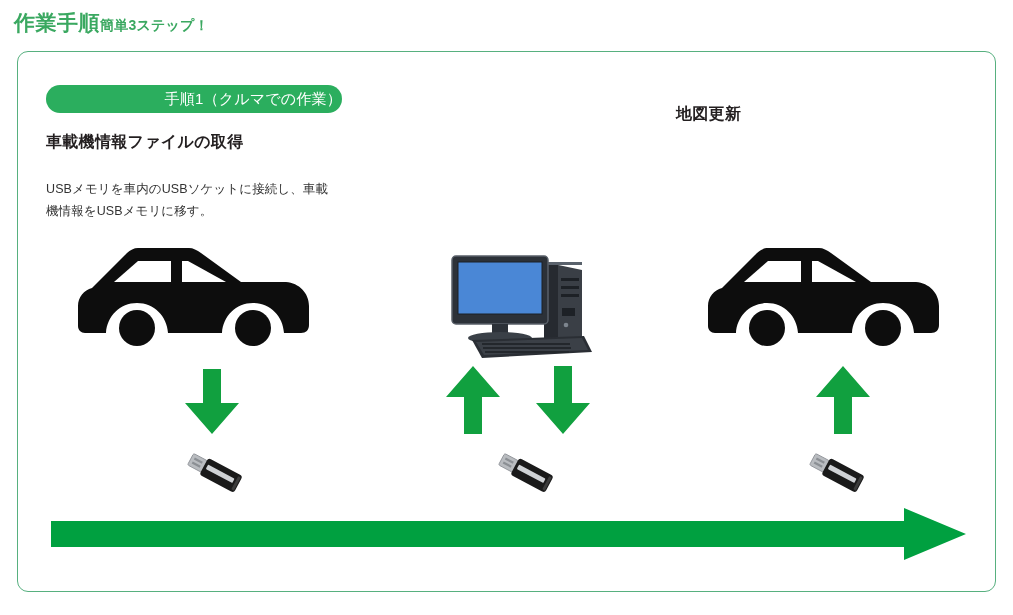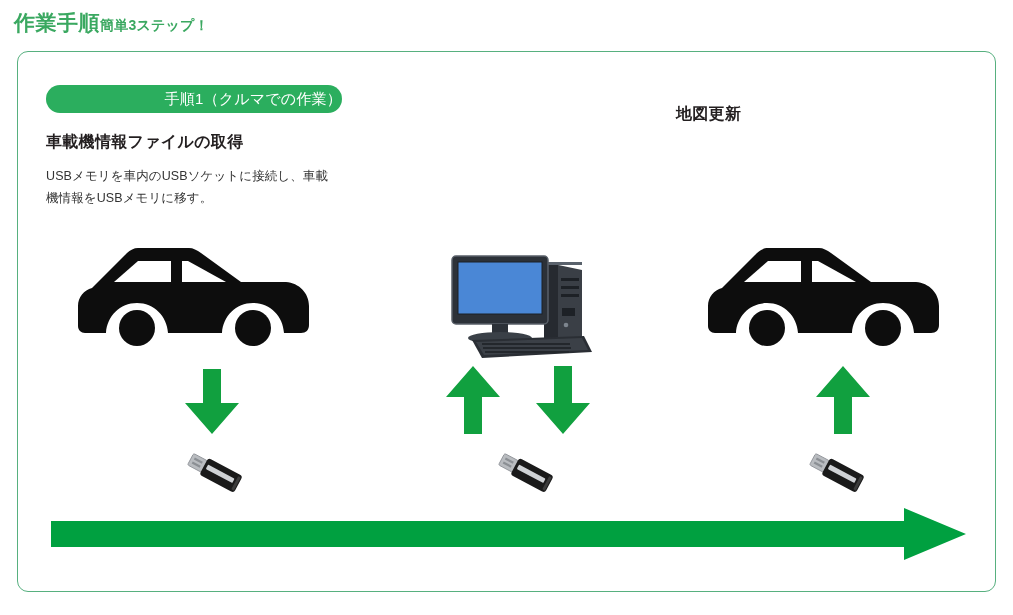--- a/index.html
+++ b/index.html
@@ -89,21 +89,21 @@
 
   .step-heading {
     margin-top: 19px;
     font-size: 16px;
     font-weight: bold;
     color: #231f20;
     letter-spacing: 0.3px;
     white-space: nowrap;
   }
   .step-body {
-    margin-top: 13px;
+    margin-top: 26px;
     font-size: 12.5px;
     line-height: 1.72;
     color: #333333;
     letter-spacing: 0.1px;
     width: 292px;
   }
   .step-3 .step-body { width: 288px; }
 
   
   .art {

